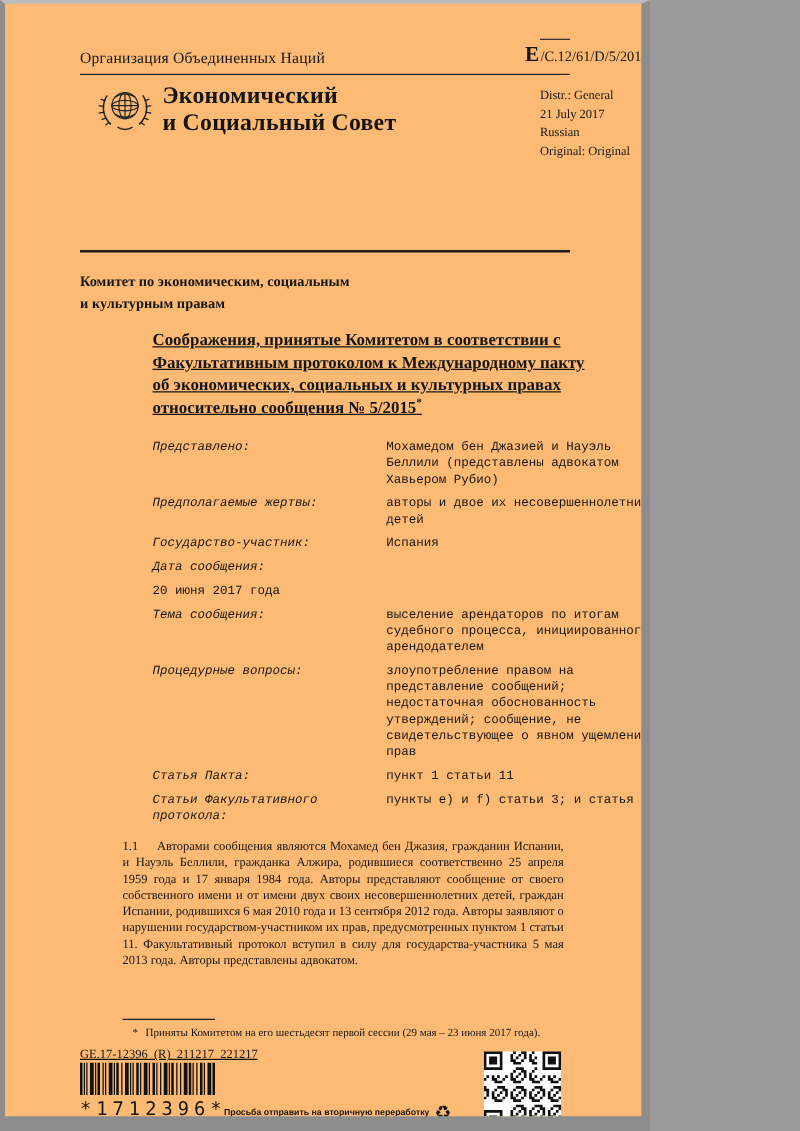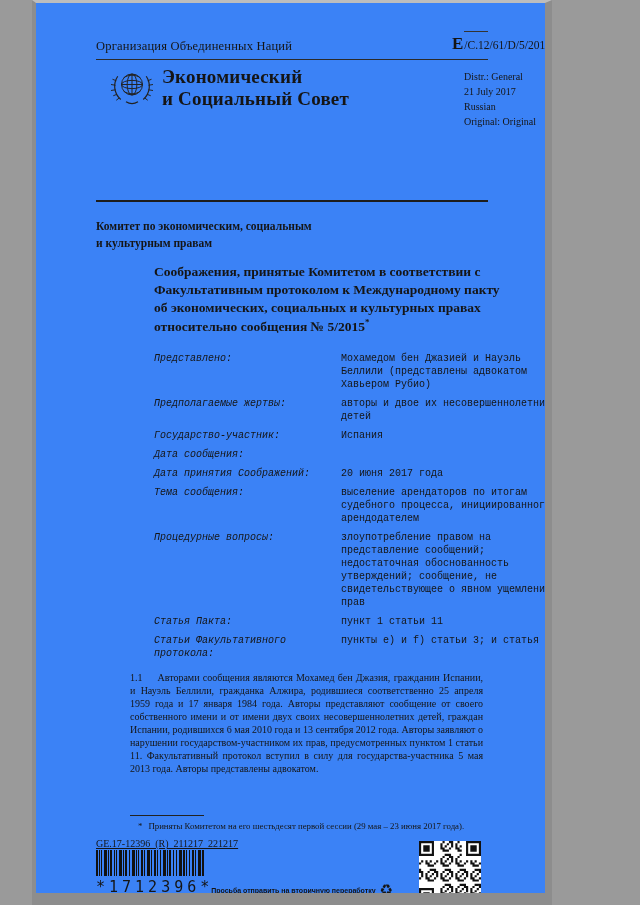--- a/index.html
+++ b/index.html
@@ -1,36 +1,36 @@
 <!DOCTYPE html>
 <html><head>
 <meta charset="utf-8">
 <style>
   html,body{margin:0;padding:0;}
   body{background:#9a9a9a;font-family:"Liberation Serif", serif;}
   .page{
-    position:relative;width:520px;height:905px;background:#3b82f6;color:#151515;
+    position:relative;width:520px;height:905px;background:#fdba74;color:#151515;
     box-sizing:border-box;border-left:4px solid #8d8d8d;border-right:7px solid #8d8d8d;
-    border-top:3px solid #bdbdbd;border-bottom:12px solid #8d8d8d;overflow:hidden;margin-left:32px;
+    border-top:3px solid #bdbdbd;border-bottom:12px solid #8d8d8d;overflow:hidden;
   }
   .abs{position:absolute;}
   
   .top-right-rule{left:428px;right:57px;top:28px;border-top:1.5px solid #333;}
   .org-name{left:60px;top:36px;font-size:12.5px;letter-spacing:.2px;}
   .doc-symbol{left:416px;top:31px;font-size:11.5px;white-space:nowrap;}
   .doc-symbol .big-e{font-size:17px;font-weight:bold;margin-right:1px;}
   .header-rule{left:60px;right:57px;top:56px;border-top:1.5px solid #2a2a2a;}
   
   .emblem{left:72px;top:62px;width:48px;height:48px;}
   .council{left:126px;top:63px;font-size:19px;font-weight:bold;line-height:1.18;letter-spacing:.2px;}
   .distr{left:428px;top:66px;font-size:10px;line-height:1.5;}
   .masthead-rule{left:60px;right:57px;top:197px;border-top:2px solid #1d1d1d;}
   
   .committee{left:60px;top:215px;font-size:11.5px;font-weight:bold;line-height:1.45;}
-  .doc-title{left:118px;top:260px;width:358px;font-size:13.5px;font-weight:bold;line-height:1.33;}
+  .doc-title{left:118px;top:260px;width:358px;font-size:13.5px;font-weight:bold;line-height:1.33;text-decoration:underline;}
   .doc-title sup{font-size:9px;}
   
   .content{left:0;right:0;top:349px;}
   .meta{margin-left:118px;font-size:10px;line-height:1.3;}
   .mrow{display:flex;margin-bottom:6px;font-family:Liberation Mono, monospace;}
   .mlabel{width:187px;flex:none;font-style:italic;padding-right:6px;box-sizing:border-box;}
   .mvalue{width:228px;flex:none;}
   .body-para{margin:11px 62px 0 94px;font-size:10px;line-height:1.3;text-align:justify;}
   .para-num{margin-right:15px;}
   
@@ -116,21 +116,20 @@
         <div class="mvalue">авторы и двое их несовершеннолетних детей</div>
       </div>
       <div class="mrow">
         <div class="mlabel">Государство-участник:</div>
         <div class="mvalue">Испания</div>
       </div>
       <div class="mrow">
         <div class="mlabel">Дата сообщения:</div>
       </div>
       <div class="mrow">
-        <div class="mlabel">Дата принятия Соображений:</div>
         <div class="mvalue">20 июня 2017 года</div>
       </div>
       <div class="mrow">
         <div class="mlabel">Тема сообщения:</div>
         <div class="mvalue">выселение арендаторов по итогам судебного процесса, инициированного арендодателем</div>
       </div>
       <div class="mrow">
         <div class="mlabel">Процедурные вопросы:</div>
         <div class="mvalue">злоупотребление правом на представление сообщений; недостаточная обоснованность утверждений; сообщение, не свидетельствующее о явном ущемлении прав</div>
       </div>

